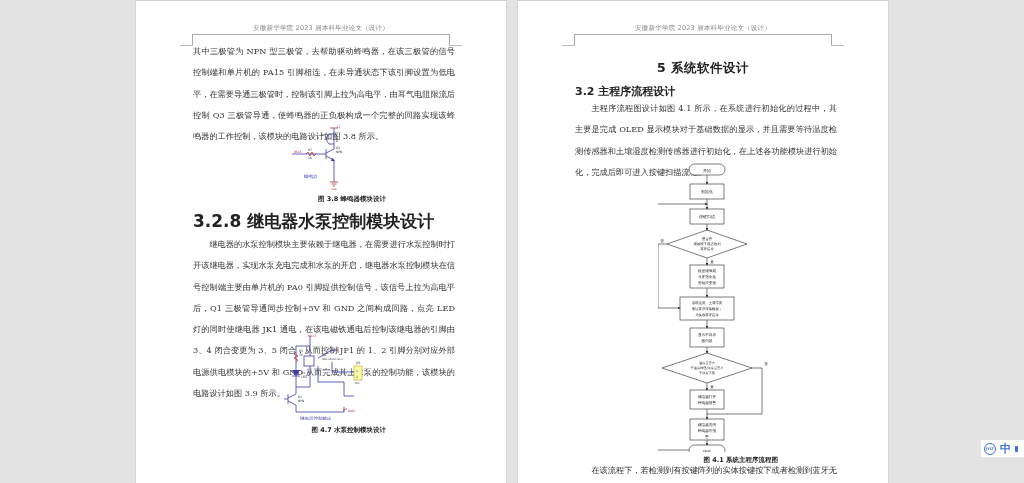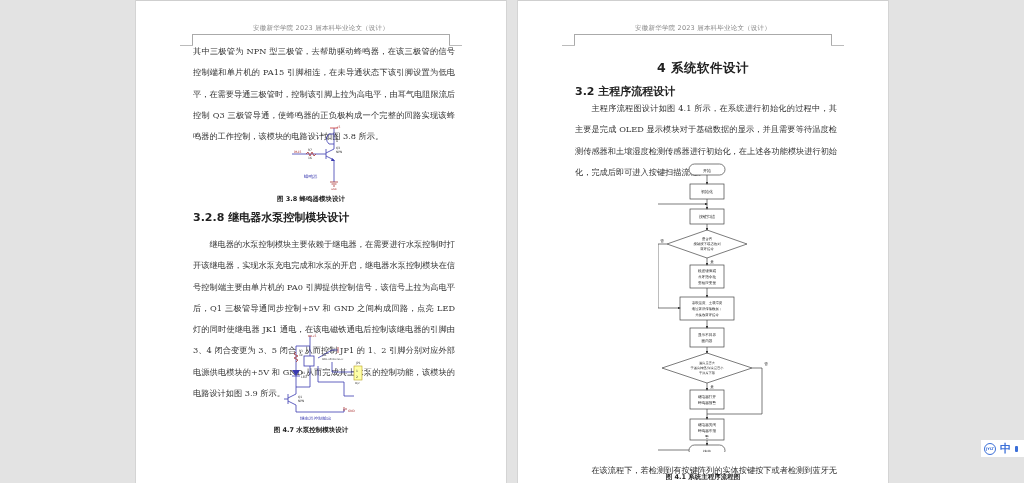--- a/index.html
+++ b/index.html
@@ -14,22 +14,22 @@
   .running-header { position: absolute; top: 24px; left: 0; right: 0; text-align: center; font-size: 6.5px; color: #888; font-family: "DejaVu Sans", sans-serif; letter-spacing: 0.2px; }
   .header-rule { position: absolute; top: 34px; left: 56px; right: 56px; height: 12px; border: 1px solid #aaa; border-bottom: none; }
   .header-tick-l { position: absolute; top: 45px; left: 44px; width: 13px; height: 1px; background: #bbb; }
   .header-tick-r { position: absolute; top: 45px; right: 44px; width: 13px; height: 1px; background: #bbb; }
 
   .body-text { position: absolute; font-size: 8.2px; line-height: 21.3px; color: #333; text-align: justify; }
   #page-left .body-text.p1 { top: 41px; left: 57px; width: 262px; }
   #page-left .body-text.p2 { top: 234px; left: 57px; width: 262px; }
   .indent { text-indent: 2em; }
 
-  .caption { position: absolute; font-size: 6.5px; font-weight: bold; color: #222; text-align: center; font-family: "DejaVu Sans", sans-serif; }
-  .section-h3 { position: absolute; font-family: "DejaVu Sans", sans-serif; font-size: 11px; font-weight: bold; color: #222; text-align: right; }
+  .caption { position: absolute; font-size: 6.5px; font-weight: bold; color: #222; text-align: right; font-family: "DejaVu Sans", sans-serif; }
+  .section-h3 { position: absolute; font-family: "DejaVu Sans", sans-serif; font-size: 17px; font-weight: bold; color: #222; text-align: right; }
 
   .chapter-title { position: absolute; top: 60px; left: 0; right: 0; text-align: center; font-size: 12.5px; font-weight: bold; font-family: "DejaVu Sans", sans-serif; color: #222; letter-spacing: 0.5px; }
   .section-h2 { position: absolute; top: 84px; left: 57px; font-family: "DejaVu Sans", sans-serif; font-size: 11px; font-weight: bold; color: #222; }
   #page-right .body-text.p1 { top: 98px; left: 57px; width: 262px; }
   #page-right .body-text.p2 { top: 460px; left: 57px; width: 262px; text-indent: 2em; }
 
   svg text { font-family: "DejaVu Sans", sans-serif; }
 
   .trans-widget { position: absolute; left: 981px; top: 440px; width: 43px; height: 17px; background: #fff; display: flex; align-items: center; padding-left: 3px; gap: 4px; }
   .trans-widget .logo { width: 12px; height: 12px; border: 1.5px solid #3b6fd8; border-radius: 50%; display: flex; align-items: center; justify-content: center; font-size: 3.5px; color: #3b6fd8; font-family: "DejaVu Sans", sans-serif; font-weight: bold; }
@@ -141,21 +141,21 @@
   <div class="caption" style="top:426px;left:100px;width:150px;">图 4.7  水泵控制模块设计</div>
 </div>
 
 <div class="page" id="page-right">
   <div class="page-topshadow"></div>
   <div class="running-header">安徽新华学院 2023 届本科毕业论文（设计）</div>
   <div class="header-rule"></div>
   <div class="header-tick-l"></div>
   <div class="header-tick-r"></div>
 
-  <div class="chapter-title">4  系统软件设计</div>
+  <div class="chapter-title">5  系统软件设计</div>
   <div class="section-h2">3.2  主程序流程设计</div>
   <div class="body-text p1 indent">主程序流程图设计如图 4.1 所示，在系统进行初始化的过程中，其主要是完成 OLED 显示模块对于基础数据的显示，并且需要等待温度检测传感器和土壤湿度检测传感器进行初始化，在上述各功能模块进行初始化，完成后即可进入按键扫描流程。</div>
 
   <svg style="position:absolute;left:140px;top:162px;" width="140" height="290" viewBox="0 0 140 290">
     <defs>
       <marker id="arr" markerWidth="4" markerHeight="4" refX="3" refY="2" orient="auto">
         <path d="M0,0 L4,2 L0,4 z" fill="#333"></path>
       </marker>
     </defs>
     <g stroke="#444" stroke-width="0.7" fill="#fff">
@@ -209,21 +209,21 @@
       <text x="49" y="264" font-size="3.6">继电器关闭</text>
       <text x="49" y="270" font-size="3.6">蜂鸣器不报</text>
       <text x="49" y="276" font-size="3.6">警</text>
       <text x="49" y="291">结束</text>
       <text x="4" y="80" font-size="3.6">否</text>
       <text x="54" y="101" font-size="3.6">是</text>
       <text x="108" y="203" font-size="3.6">否</text>
       <text x="54" y="226" font-size="3.6">是</text>
     </g>
   </svg>
-  <div class="caption" style="top:473px;left:110px;width:150px;">图 4.1  系统主程序流程图</div>
+  <div class="caption" style="top:456px;left:110px;width:150px;">图 4.1  系统主程序流程图</div>
   <div class="body-text p2">在该流程下，若检测到有按键阵列的实体按键按下或者检测到蓝牙无线数据</div>
 </div>
 
 <div class="trans-widget">
   <div class="logo">JYLT</div>
   <span class="lang">中</span>
   <span class="more"></span>
 </div>
 
 </body></html>

